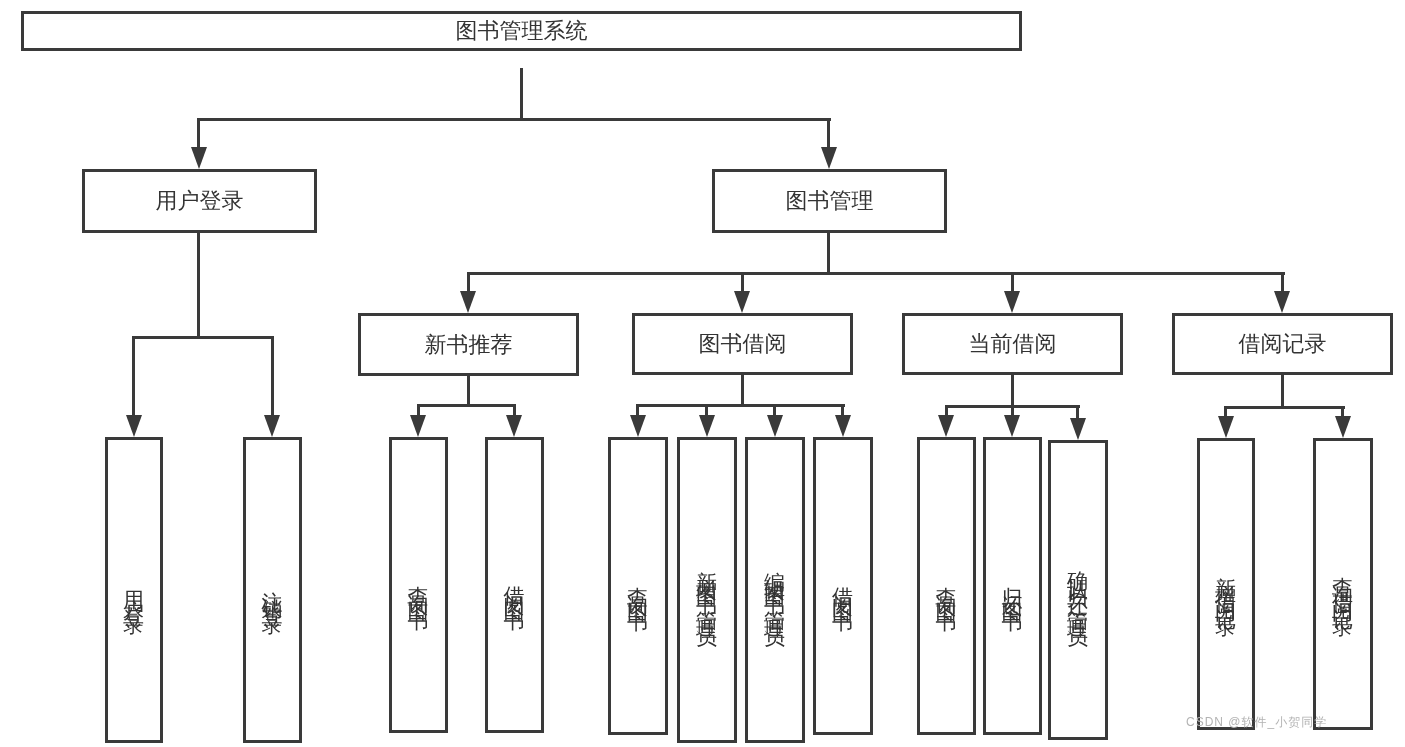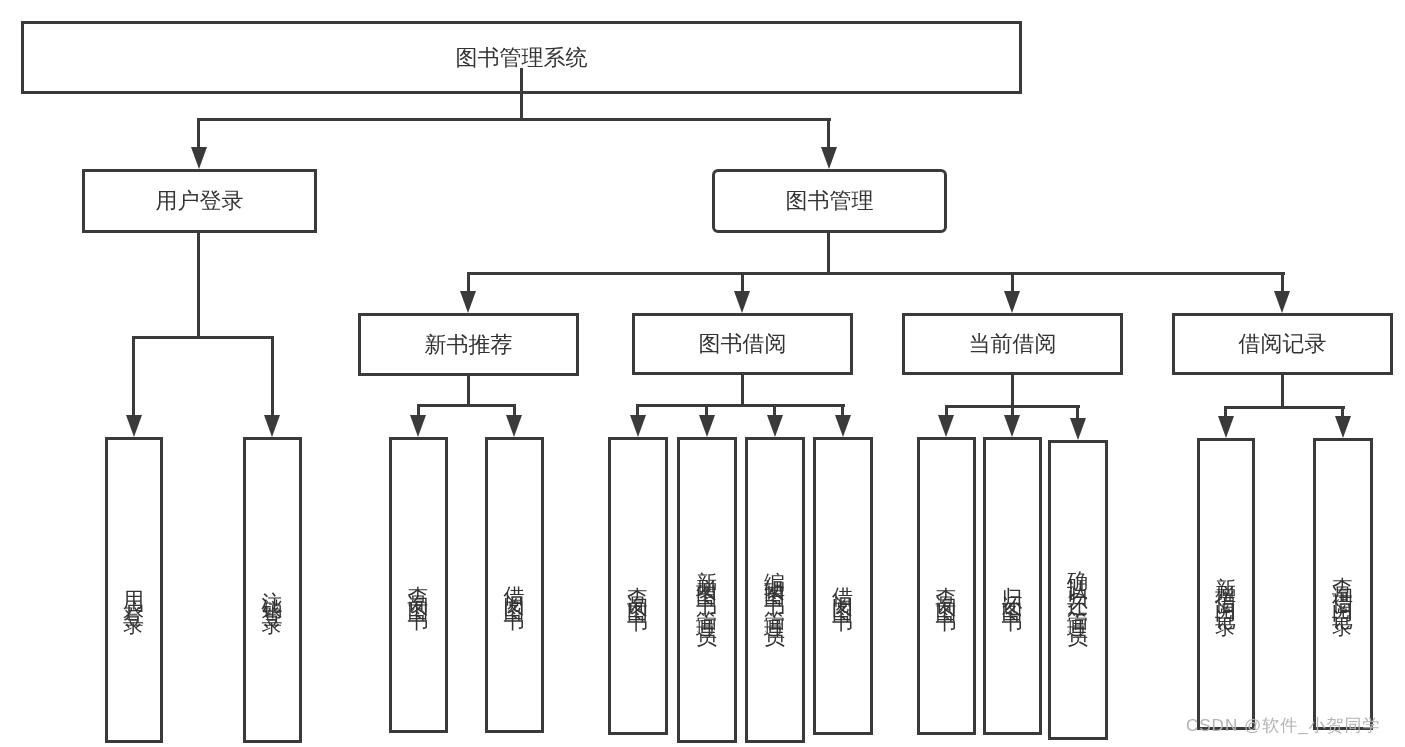--- a/index.html
+++ b/index.html
@@ -17,23 +17,23 @@
     writing-mode:vertical-rl; text-orientation:upright;
     font-size:21px; letter-spacing:8px; line-height:1; white-space:normal;
   }
   .vline,.hline { position:absolute; background:#3a3a3a; }
   .arrow {
     position:absolute; width:0; height:0;
     border-left:8px solid transparent; border-right:8px solid transparent;
     border-top:22px solid #3a3a3a;
   }
   
-  .b-root      { left:21px;  top:21px;  width:1001px; height:73px; }
+  .b-root      { left:21px;  top:11px;  width:1001px; height:40px; }
   .b-userlogin { left:82px;  top:169px; width:235px;  height:64px; }
-  .b-bookmgmt  { left:712px; top:169px; width:235px;  height:64px;border-radius:6px; }
+  .b-bookmgmt  { left:712px; top:169px; width:235px;  height:64px; }
   .b-newrec    { left:358px; top:313px; width:221px;  height:63px; }
   .b-borrow    { left:632px; top:313px; width:221px;  height:62px; }
   .b-current   { left:902px; top:313px; width:221px;  height:62px; }
   .b-records   { left:1172px;top:313px; width:221px;  height:62px; }
   
   .l-ul1 { left:105px;  top:437px; width:58px; height:306px; }
   .l-ul2 { left:243px;  top:437px; width:59px; height:306px; }
   .l-nr1 { left:389px;  top:437px; width:59px; height:296px; }
   .l-nr2 { left:485px;  top:437px; width:59px; height:296px; }
   .l-bb1 { left:608px;  top:437px; width:60px; height:298px; }
@@ -99,21 +99,21 @@
   .c-a6c{ left:1070px; top:418px; }
   
   .c-v7 { left:1281px; top:375px; width:3px; height:34px; }
   .c-h7 { left:1225px; top:406px; width:120px; height:3px; }
   .c-s7a{ left:1224px; top:406px; width:3px; height:12px; }
   .c-a7a{ left:1218px; top:416px; }
   .c-s7b{ left:1341px; top:406px; width:3px; height:12px; }
   .c-a7b{ left:1335px; top:416px; }
   
   .watermark {
-    position:absolute; left:1186px; top:714px; font-size:17px;
+    position:absolute; left:1186px; top:714px; font-size:12px;
     color:#b3b3b3; letter-spacing:1px; z-index:5; white-space:nowrap;
   }
 </style>
 </head>
 <body>
 
 <div id="canvas">
 
   <div class="box b-root">图书管理系统</div>
 

